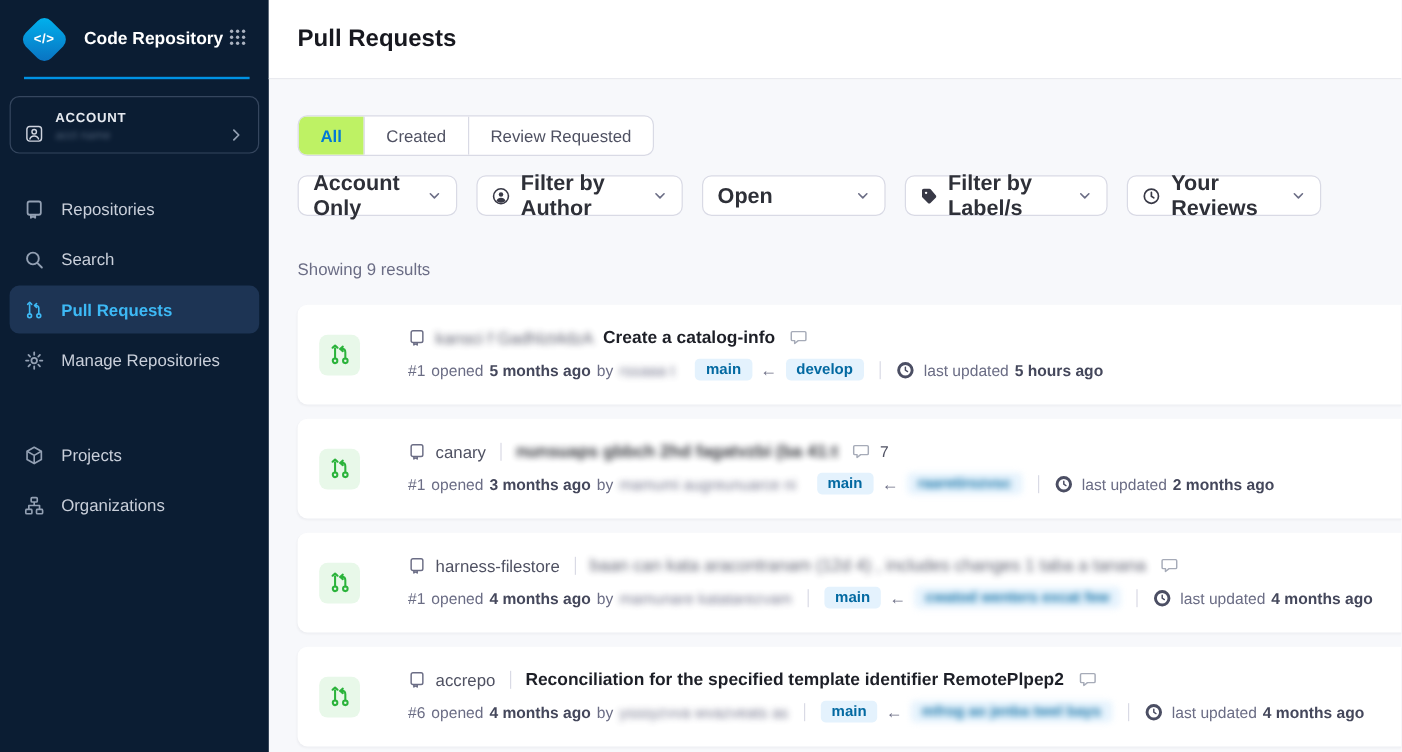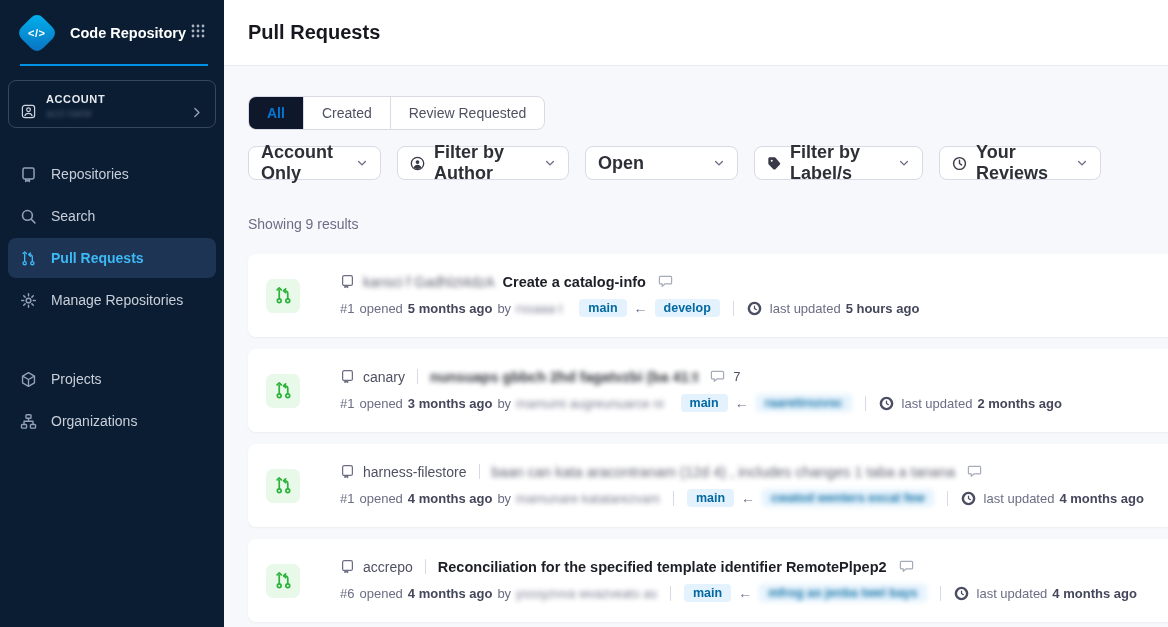--- a/index.html
+++ b/index.html
@@ -33,21 +33,21 @@
   
   .main { flex:1; min-width:0; display:flex; flex-direction:column; }
   .main-header { height:66px; background:#fff; border-bottom:1px solid #e9eaef; display:flex; align-items:center; padding:0 24px; flex-shrink:0; }
   .page-title { font-size:20px; font-weight:700; color:#17181f; }
 
   .content { padding:30px 0 0 24px; flex:1; }
 
   .tabs { display:inline-flex; border:1px solid #d9dae5; border-radius:8px; background:#fff; overflow:hidden; }
   .tab { padding:8px 18px; font-size:14px; color:#4f5162; border-left:1px solid #d9dae5; cursor:pointer; }
   .tab:first-child { border-left:none; }
-  .tab.active { background:#0f172a; color:#0278d5; font-weight:700; }
+  .tab.active { background:#bef264; color:#0278d5; font-weight:700; }
 
   .filters { margin-top:16px; display:flex; gap:16px; }
   .filter { display:inline-flex; align-items:center; justify-content:space-between; border:1px solid #d9dae5; background:#fff; border-radius:8px; height:34px; padding:0 12px; font-size:18px; font-weight:600; color:#2e3038; cursor:pointer; }
   .filter .flabel { display:flex; align-items:center; gap:9px; }
   .filter .ficon { display:flex; color:#383946; }
   .chev-d { color:#6b6d85; display:flex; margin-left:10px; }
   .f1{width:133px}.f2{width:172px}.f3{width:153px}.f4{width:169px}.f5{width:162px}
 
   .results { margin-top:36px; color:#6b6d85; font-size:14px; }
 

